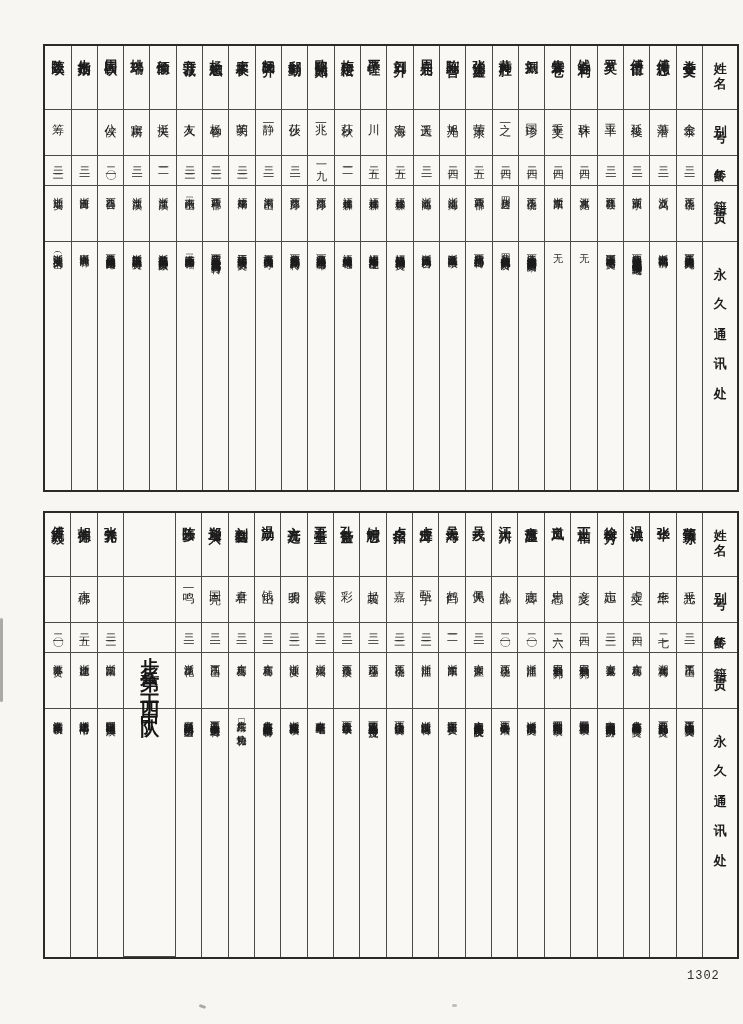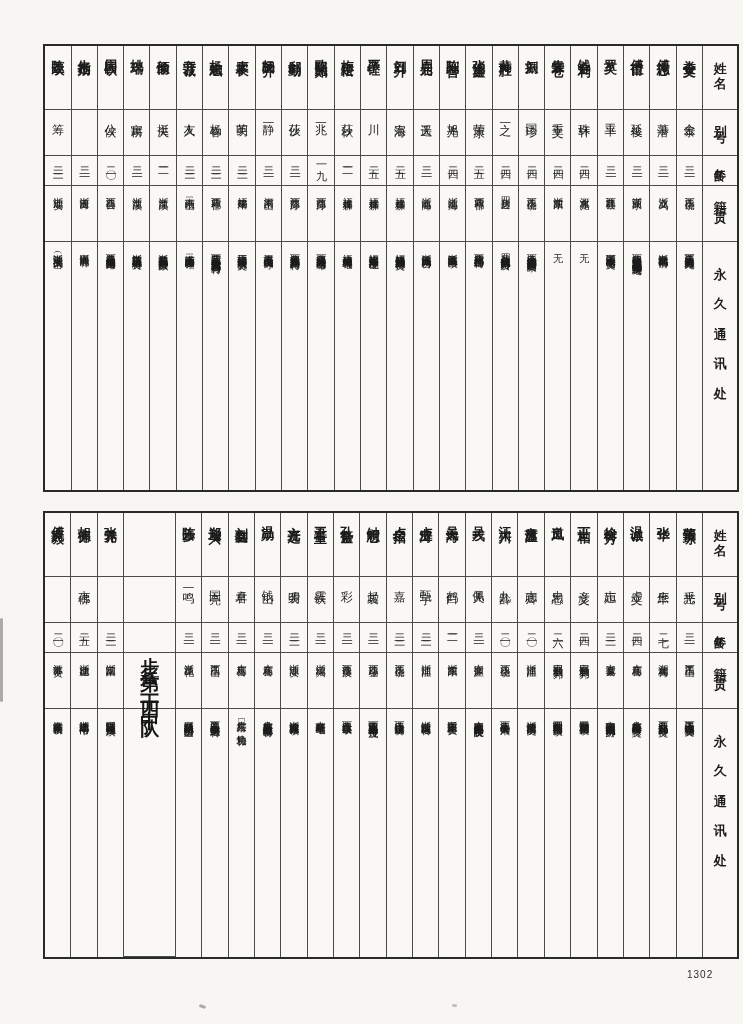--- a/index.html
+++ b/index.html
@@ -55,22 +55,22 @@
   .h-age{font-size:12px;font-weight:700;letter-spacing:2px;padding-top:2px;}
   .h-origin{font-size:13px;font-weight:700;letter-spacing:10px;padding-top:5px;}
   .h-addr{font-size:13px;font-weight:700;letter-spacing:30px;padding-top:14px;}
   .unit-label{
     position:absolute;top:128px;left:50%;transform:translateX(-50%);
     font-size:19px;font-weight:700;letter-spacing:9px;z-index:2;
     white-space:nowrap;color:#161616;
   }
   .page-number{
     position:absolute;left:687px;top:969px;
-    font-size:10px;letter-spacing:1px;color:#2c2c2a;
-    font-family:Liberation Sans, sans-serif;
+    font-size:12px;letter-spacing:1px;color:#2c2c2a;
+    font-family:Liberation Mono, monospace;
   }
   .speck-left{
     position:absolute;left:0;top:618px;width:3px;height:84px;
     background:#6d6c68;opacity:.55;border-radius:2px;
   }
   .speck-a{
     position:absolute;left:199px;top:1005px;width:7px;height:3px;
     background:#8a8984;opacity:.7;border-radius:2px;transform:rotate(18deg);
   }
   .speck-b{

